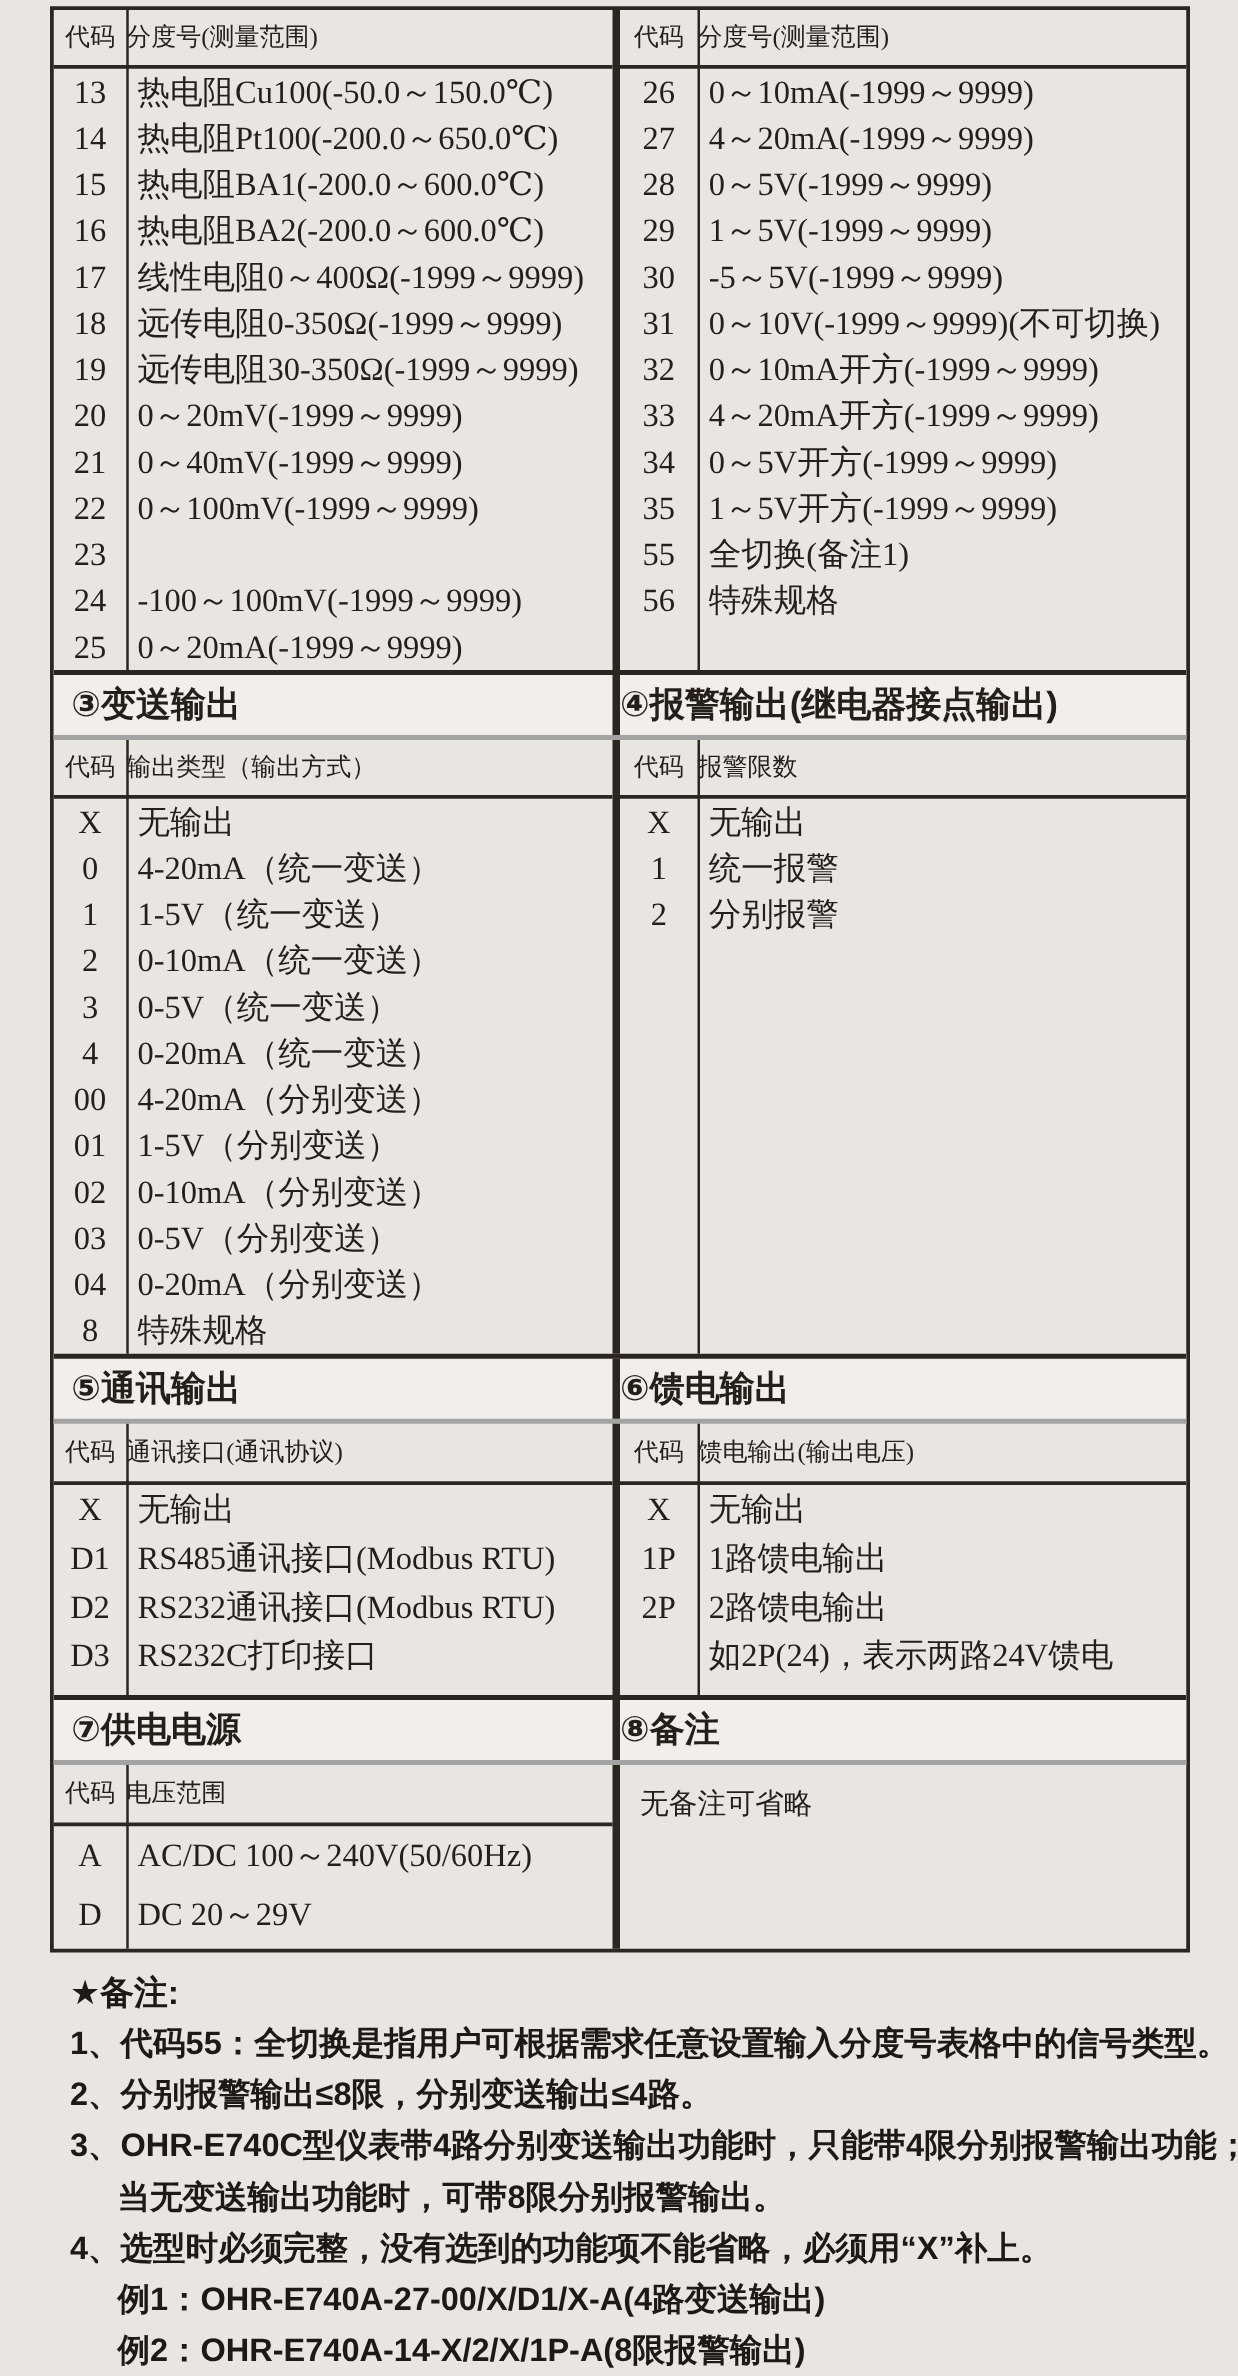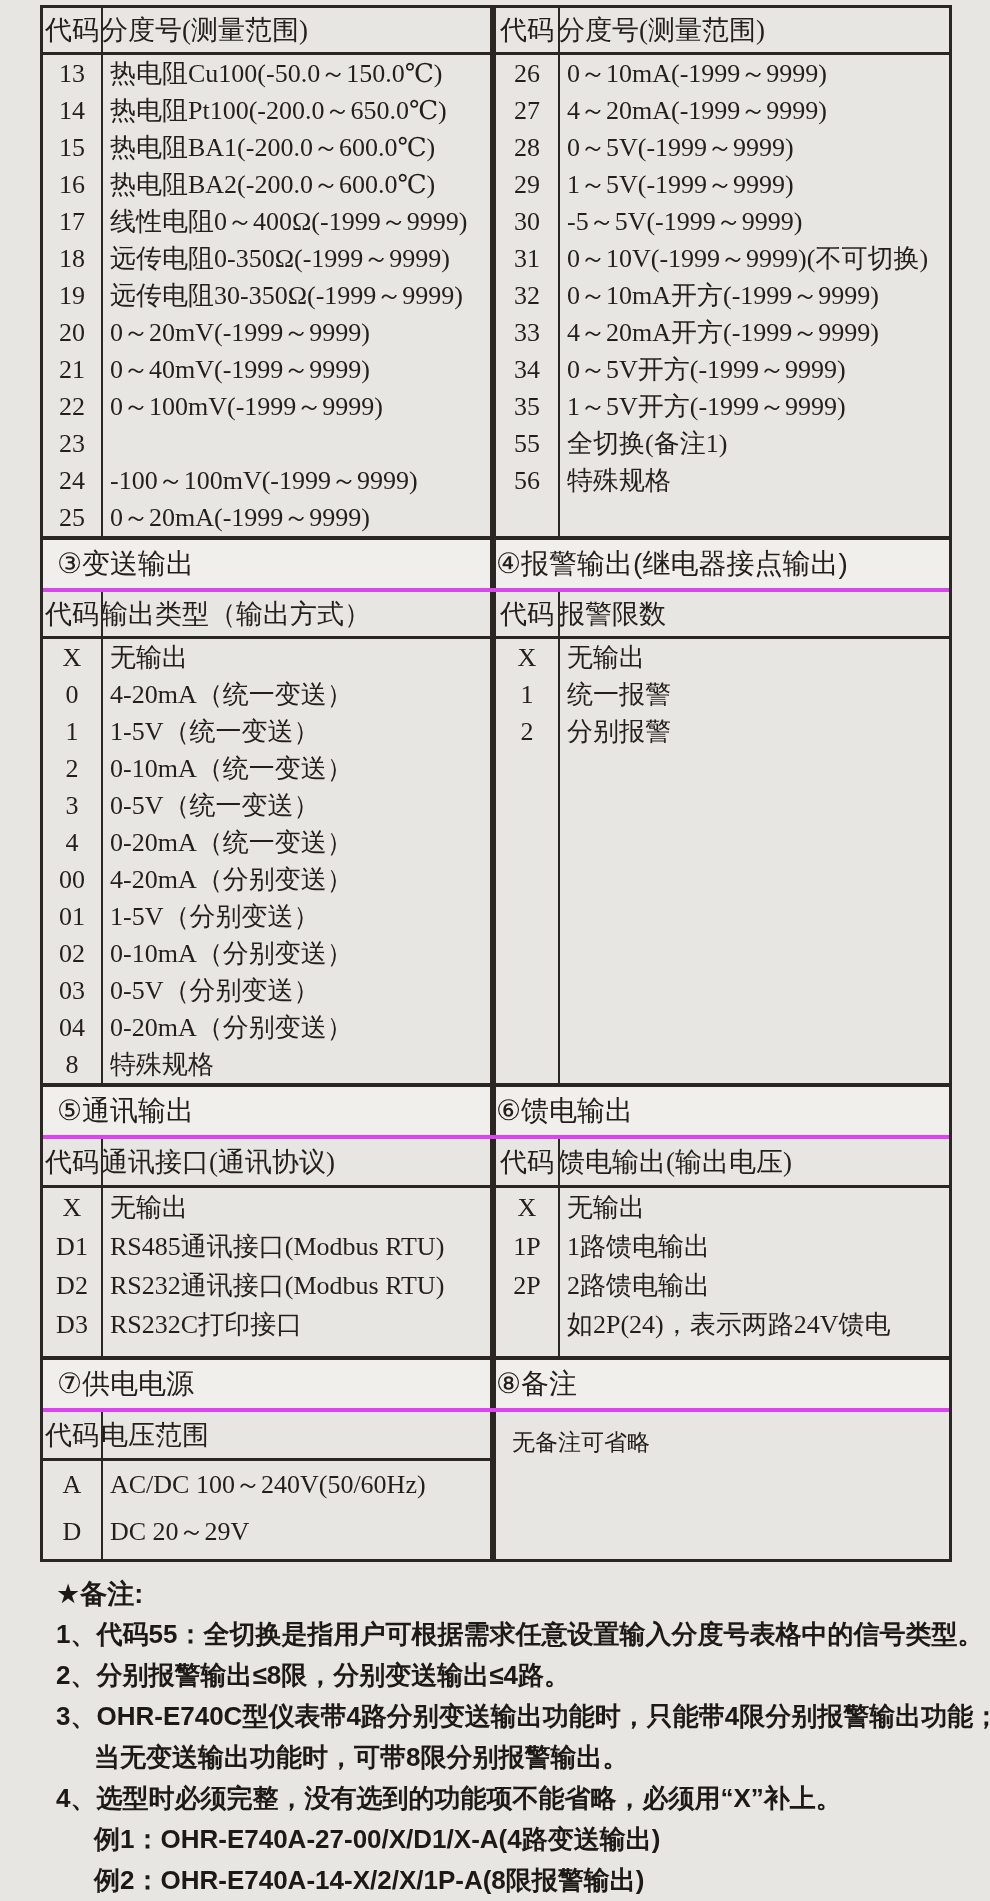--- a/index.html
+++ b/index.html
@@ -14,38 +14,38 @@
     background:#e8e6e3;
   }
   
   .tbl{display:flex;align-items:stretch;}
   .half{position:relative;box-sizing:border-box;}
   .half-l{flex:0 0 453px;border-right:6px solid #2c2622;}
   .half-r{flex:1 1 auto;}
   
   .half.rule-58::before{content:"";position:absolute;left:58px;top:0;bottom:0;width:2px;background:#2c2622;}
   .half.rule-62::before{content:"";position:absolute;left:62px;top:0;bottom:0;width:2px;background:#2c2622;}
-  .thead{display:flex;height:44px;line-height:44px;border-bottom:3px solid #2c2622;font-size:27px;white-space:nowrap;}
+  .thead{display:flex;height:44px;line-height:44px;border-bottom:3px solid #2c2622;font-size:20px;white-space:nowrap;}
   .rule-58 .code-h{flex:0 0 58px;text-align:center;}
   .rule-62 .code-h{flex:0 0 62px;text-align:center;}
   .val-h{flex:1;}
   .tbody{display:block;}
   .row{display:flex;height:37px;line-height:37px;font-size:26px;white-space:nowrap;}
   .rule-58 .row .code{flex:0 0 58px;text-align:center;}
   .rule-62 .row .code{flex:0 0 62px;text-align:center;}
   .row .val{flex:1;padding-left:9px;}
   .t3 .thead,.t4 .thead{height:46px;line-height:46px;}
   .t3 .row{height:39px;line-height:39px;}
   .t3 .tbody{padding-bottom:12px;}
   .t4 .row{height:47px;line-height:47px;}
   .t4 .tbody{padding-bottom:4px;}
   
   .band{display:flex;height:48px;line-height:48px;background:#f1efec;
-        border-top:4px solid #2c2622;border-bottom:4px solid #d946ef;
-        font-family:"Liberation Sans","DejaVu Sans",sans-serif;font-weight:normal;font-size:28px;white-space:nowrap;}
+        border-top:4px solid #2c2622;border-bottom:4px solid #a3a3a3;
+        font-family:"Liberation Sans","DejaVu Sans",sans-serif;font-weight:bold;font-size:28px;white-space:nowrap;}
   .band-l{flex:0 0 453px;border-right:6px solid #2c2622;box-sizing:border-box;padding-left:14px;}
   .band-r{flex:1;}
   
   .plain-note{padding:8px 0 0 16px;font-size:23px;line-height:46px;white-space:nowrap;}
   
   .notes{margin-top:12px;padding-left:0;
          font-family:"Liberation Sans","DejaVu Sans",sans-serif;font-weight:bold;
          font-size:26px;color:#1d1916;margin-left:16px;}
   .notes-title{height:40px;line-height:40px;font-size:27px;}
   .note-line{height:41px;line-height:41px;white-space:nowrap;}

